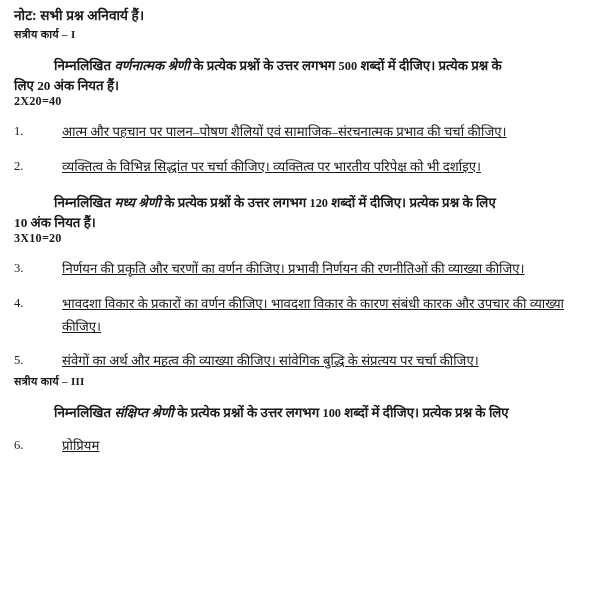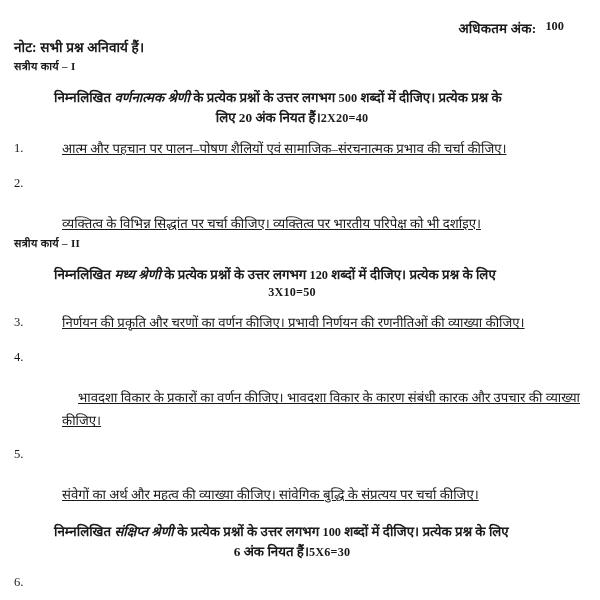--- a/index.html
+++ b/index.html
@@ -72,24 +72,25 @@
   }
   .instruction .em {
     font-style: italic;
   }
   .instruction .num {
     font-family: "Liberation Serif", serif;
     font-size: 12.3px;
   }
   .instruction-2nd {
     display: flex;
-    justify-content: center;
+    justify-content: flex-start;
     align-items: baseline;
     font-weight: bold;
     font-size: 13.3px;
+    flex-direction: column;
   }
   .weight {
     font-family: "Liberation Serif", serif;
     font-weight: bold;
     font-size: 12.2px;
     letter-spacing: .2px;
     margin-right: 16px;
     white-space: nowrap;
   }
 
@@ -106,23 +107,22 @@
     font-size: 12.6px;
   }
   .q-text {
     flex: 1 1 auto;
     text-align: justify;
     text-align-last: left;
     padding-right: 6px;
     text-decoration: underline;
   }
   .q-text.nojust {
-    text-align: right;
+    text-align: left;
     text-align-last: left;
-    margin-top: 40px;
   }
 
   .top-clip {
     height: 5px;
     overflow: hidden;
     position: relative;
   }
   .top-clip .clip-ink {
     position: absolute;
     color: #9a9a9a;
@@ -135,24 +135,20 @@
 </style>
 </head>
 <body>
 
 <div class="page">
 
   <div class="top-clip">
     <span class="clip-ink">· · ·</span>
   </div>
 
-  <div class="marks-row">
-    <span class="marks-label">अधिकतम अंक:</span>
-    <span class="marks-value">100</span>
-  </div>
 
   <div class="note-row line">नोट: सभी प्रश्न अनिवार्य हैं।</div>
 
   <div class="section-heading">
     <span>सत्रीय कार्य</span>
     <span>–</span>
     <span class="roman">I</span>
   </div>
 
   <div class="instruction">
@@ -166,55 +162,52 @@
   <div class="q">
     <span class="q-num">1.</span>
     <span class="q-text">आत्म और पहचान पर पालन–पोषण शैलियों एवं सामाजिक–संरचनात्मक प्रभाव की चर्चा कीजिए।</span>
   </div>
 
   <div class="q">
     <span class="q-num">2.</span>
     <span class="q-text nojust">व्यक्तित्व के विभिन्न सिद्धांत पर चर्चा कीजिए। व्यक्तित्व पर भारतीय परिपेक्ष को भी दर्शाइए।</span>
   </div>
 
+
+  <div class="instruction">
+    <span>निम्नलिखित </span><span class="em">मध्य श्रेणी</span><span> के प्रत्येक प्रश्नों के उत्तर लगभग </span><span class="num">120</span><span> शब्दों में दीजिए। प्रत्येक प्रश्न के लिए</span>
+  </div>
+  <div class="instruction-2nd">
+    <span><span class="num">10</span><span> अंक नियत हैं।</span></span>
+    <span class="weight">3X10=20</span>
+  </div>
+
+  <div class="q">
+    <span class="q-num">3.</span>
+    <span class="q-text">निर्णयन की प्रकृति और चरणों का वर्णन कीजिए। प्रभावी निर्णयन की रणनीतिओं की व्याख्या कीजिए।</span>
+  </div>
+
+  <div class="q">
+    <span class="q-num">4.</span>
+    <span class="q-text nojust">भावदशा विकार के प्रकारों का वर्णन कीजिए। भावदशा विकार के कारण संबंधी कारक और उपचार की व्याख्या कीजिए।</span>
+  </div>
+
+  <div class="q">
+    <span class="q-num">5.</span>
+    <span class="q-text nojust">संवेगों का अर्थ और महत्व की व्याख्या कीजिए। सांवेगिक बुद्धि के संप्रत्यय पर चर्चा कीजिए।</span>
+  </div>
+
   <div class="section-heading">
     <span>सत्रीय कार्य</span>
     <span>–</span>
-    <span class="roman">II</span>
-  </div>
-
-  <div class="instruction">
-    <span>निम्नलिखित </span><span class="em">मध्य श्रेणी</span><span> के प्रत्येक प्रश्नों के उत्तर लगभग </span><span class="num">120</span><span> शब्दों में दीजिए। प्रत्येक प्रश्न के लिए</span>
-  </div>
-  <div class="instruction-2nd">
-    <span class="weight">3X10=50</span>
-  </div>
-
-  <div class="q">
-    <span class="q-num">3.</span>
-    <span class="q-text">निर्णयन की प्रकृति और चरणों का वर्णन कीजिए। प्रभावी निर्णयन की रणनीतिओं की व्याख्या कीजिए।</span>
-  </div>
-
-  <div class="q">
-    <span class="q-num">4.</span>
-    <span class="q-text nojust">भावदशा विकार के प्रकारों का वर्णन कीजिए। भावदशा विकार के कारण संबंधी कारक और उपचार की व्याख्या कीजिए।</span>
-  </div>
-
-  <div class="q">
-    <span class="q-num">5.</span>
-    <span class="q-text nojust">संवेगों का अर्थ और महत्व की व्याख्या कीजिए। सांवेगिक बुद्धि के संप्रत्यय पर चर्चा कीजिए।</span>
-  </div>
-
+    <span class="roman">III</span>
+  </div>
 
   <div class="instruction">
     <span>निम्नलिखित </span><span class="em">संक्षिप्त श्रेणी</span><span> के प्रत्येक प्रश्नों के उत्तर लगभग </span><span class="num">100</span><span> शब्दों में दीजिए। प्रत्येक प्रश्न के लिए</span>
   </div>
-  <div class="instruction-2nd">
-    <span><span class="num">6</span><span> अंक नियत हैं।</span></span>
-    <span class="weight">5X6=30</span>
-  </div>
 
   <div class="q">
     <span class="q-num">6.</span>
     <span class="q-text nojust">प्रोप्रियम</span>
   </div>
 
 </div>
 
 </body></html>

